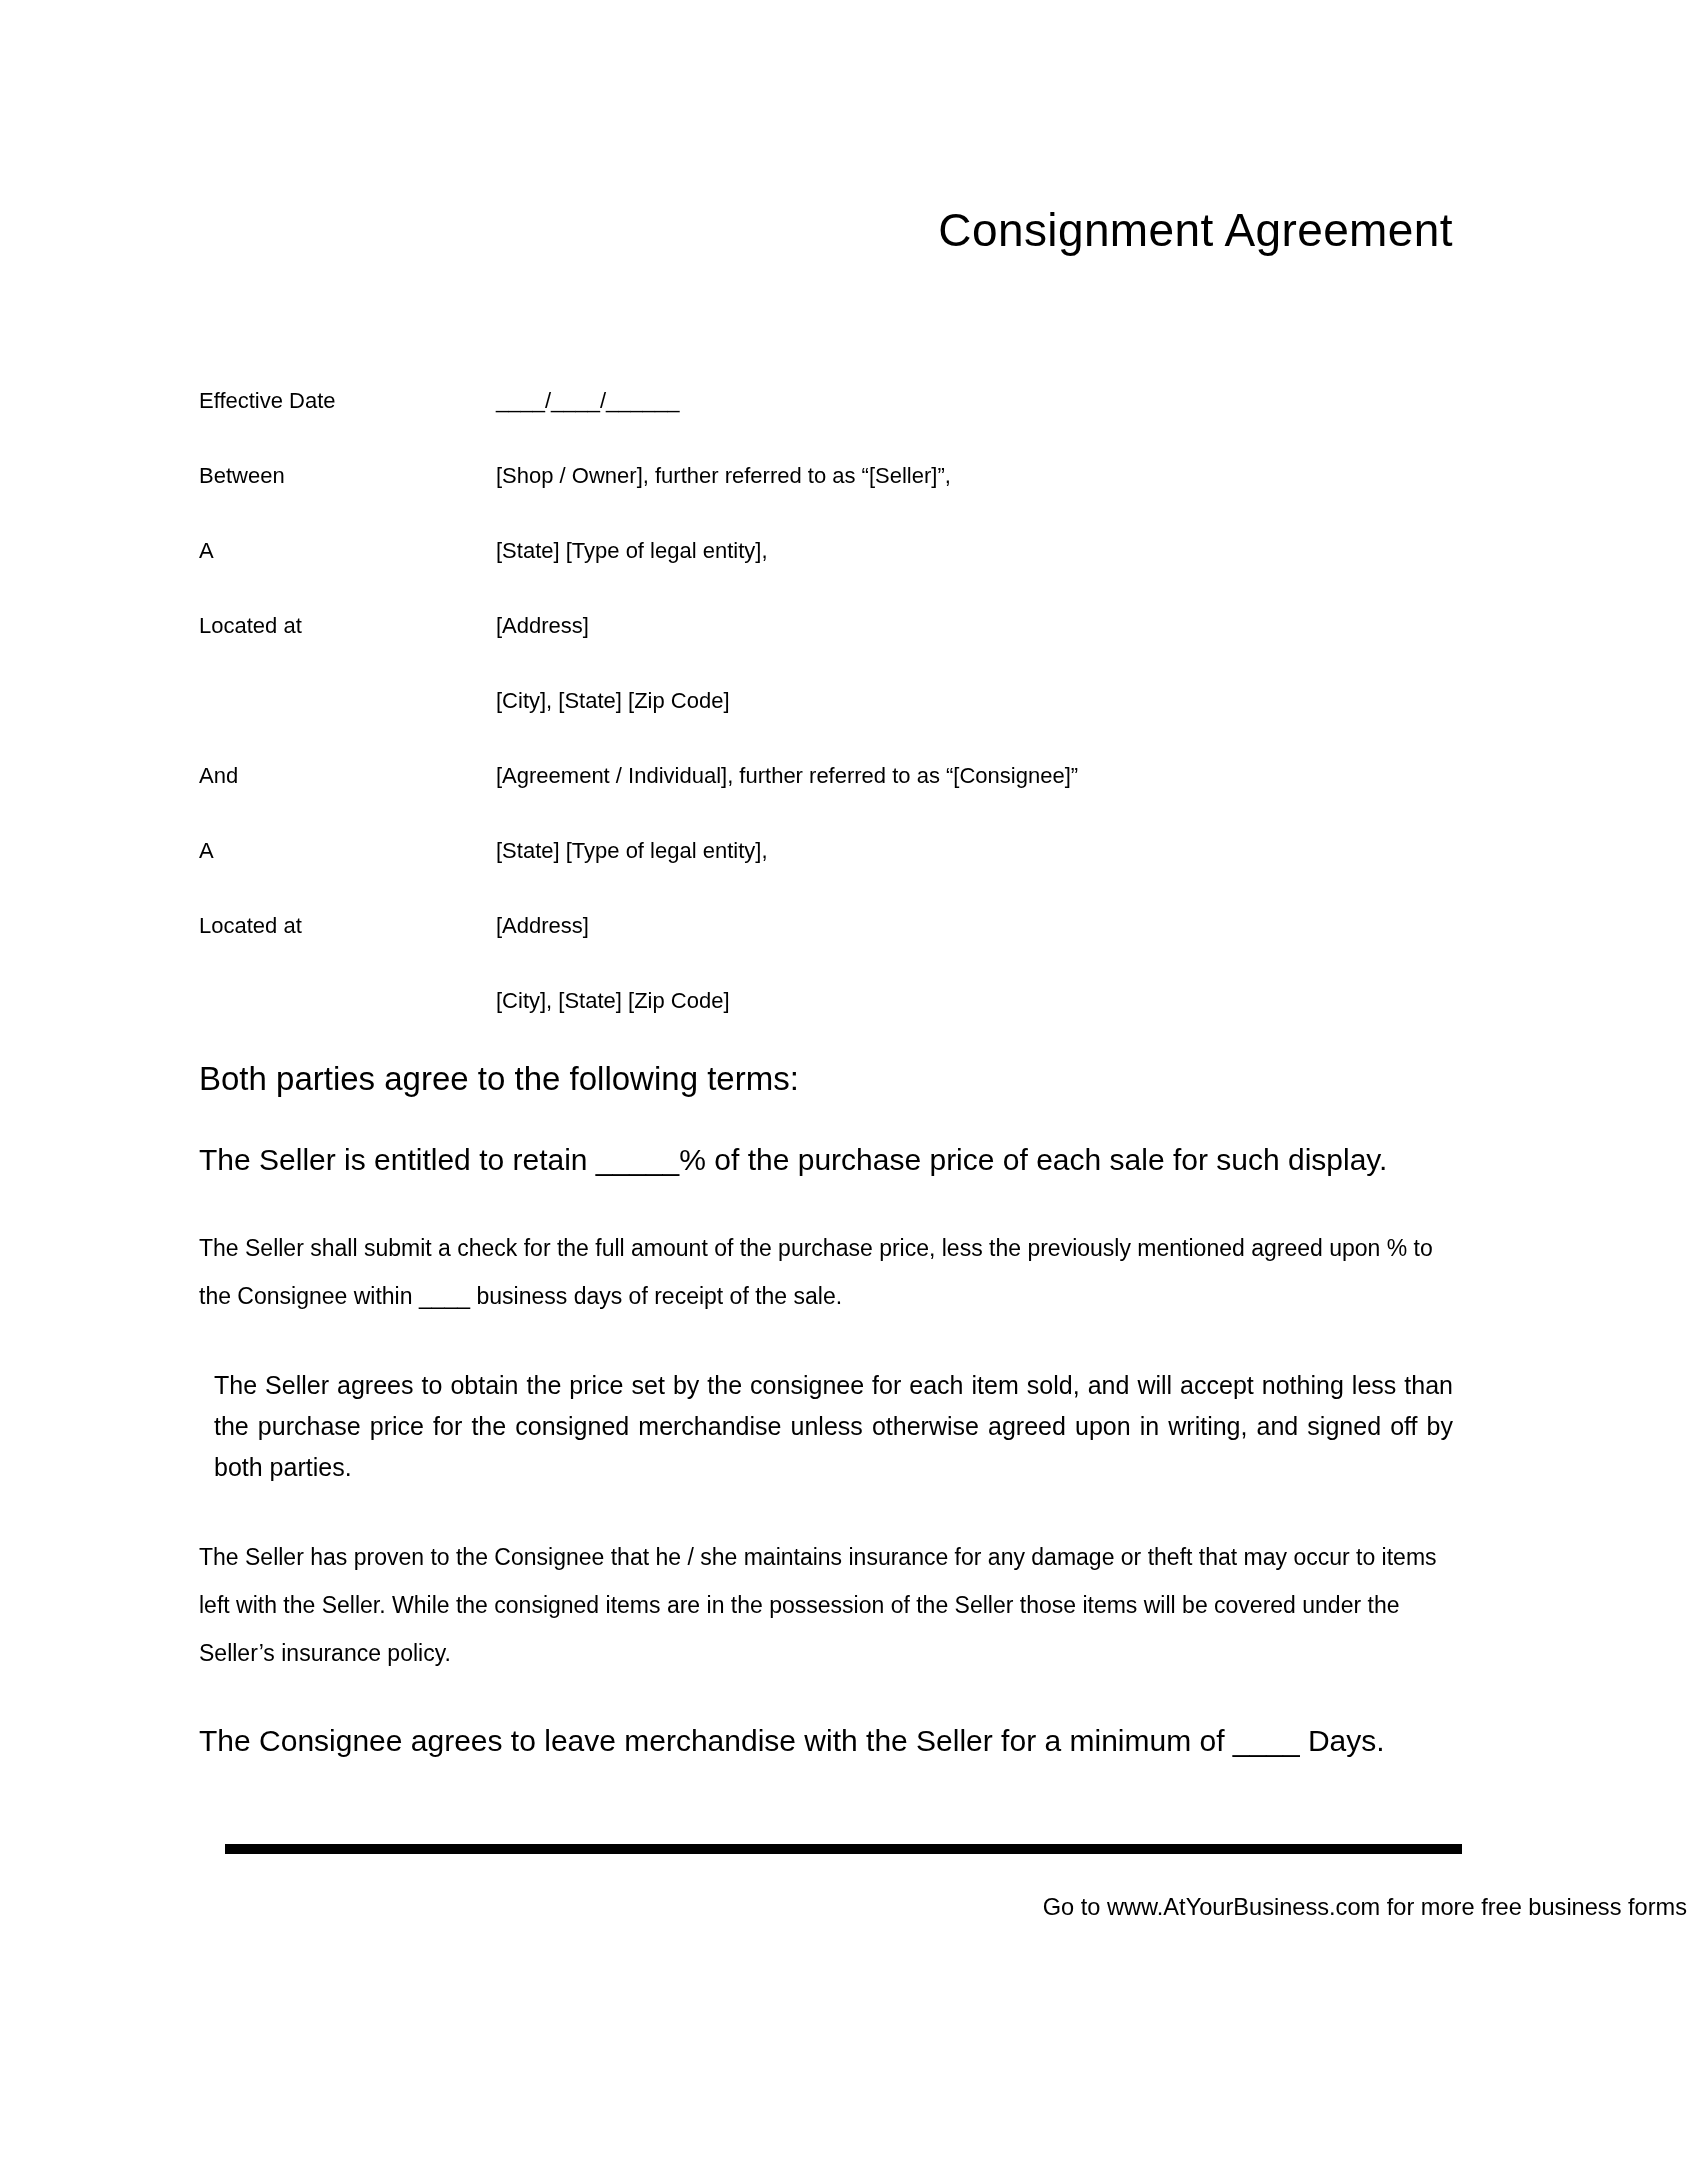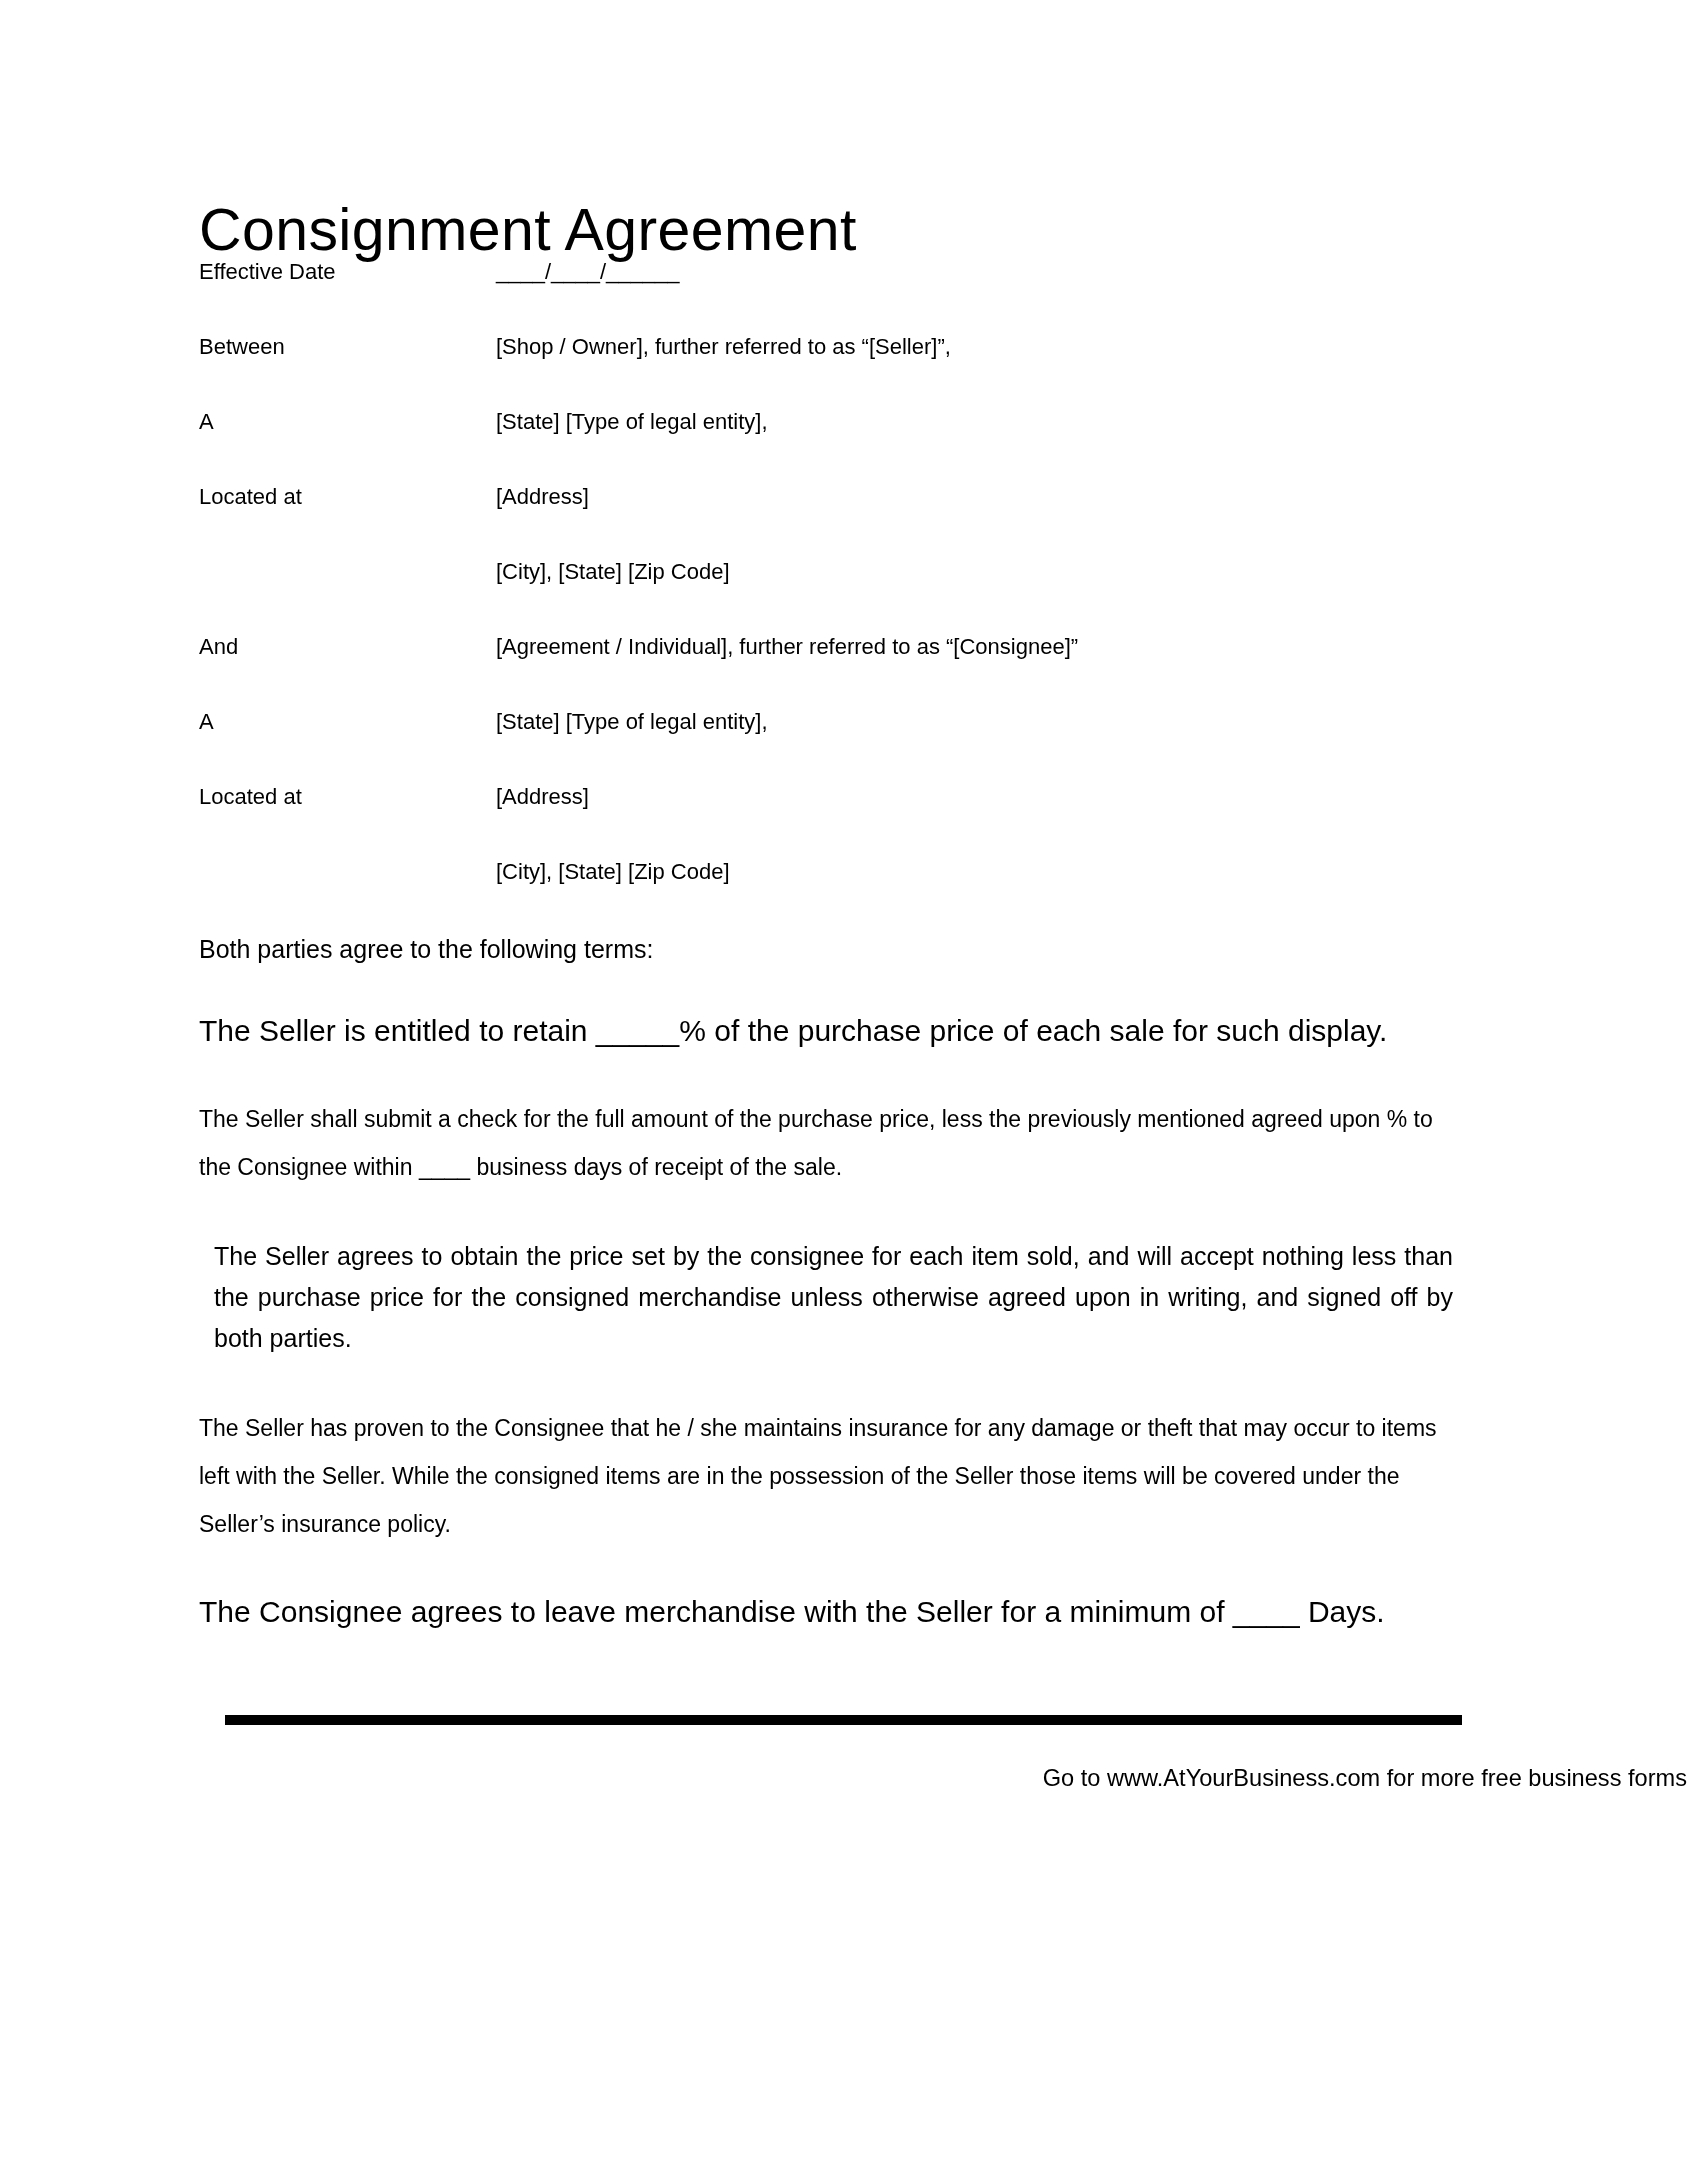--- a/index.html
+++ b/index.html
@@ -10,38 +10,39 @@
     background: #ffffff;
     color: #000000;
     font-family: "Liberation Sans", sans-serif;
     position: relative;
     overflow: hidden;
   }
   .content {
     padding: 203px 234px 0 199px;
   }
   .title {
-    text-align: left;
-    font-size: 59px;
+    text-align: right;
+    font-size: 46px;
     font-weight: 400;
     letter-spacing: 0.4px;
     line-height: 54px;
+    margin-bottom: 129px;
   }
   .fields { }
   .field-row {
     display: grid;
     grid-template-columns: 297px 1fr;
     font-size: 22px;
     line-height: 30px;
     margin-bottom: 45px;
   }
   .field-label { white-space: nowrap; }
   .field-value { }
   .intro {
-    font-size: 25px;
+    font-size: 33px;
     line-height: 35px;
     margin-top: 5.2px;
   }
   p.term {
     margin-top: 45px;
   }
   .p-a { font-size: 25px; line-height: 41px; }      
   .p-b { font-size: 30px; line-height: 38px; }      
   .p-c { font-size: 23px; line-height: 48px; }    
   .just { text-align: justify; margin-left: 15px; }

